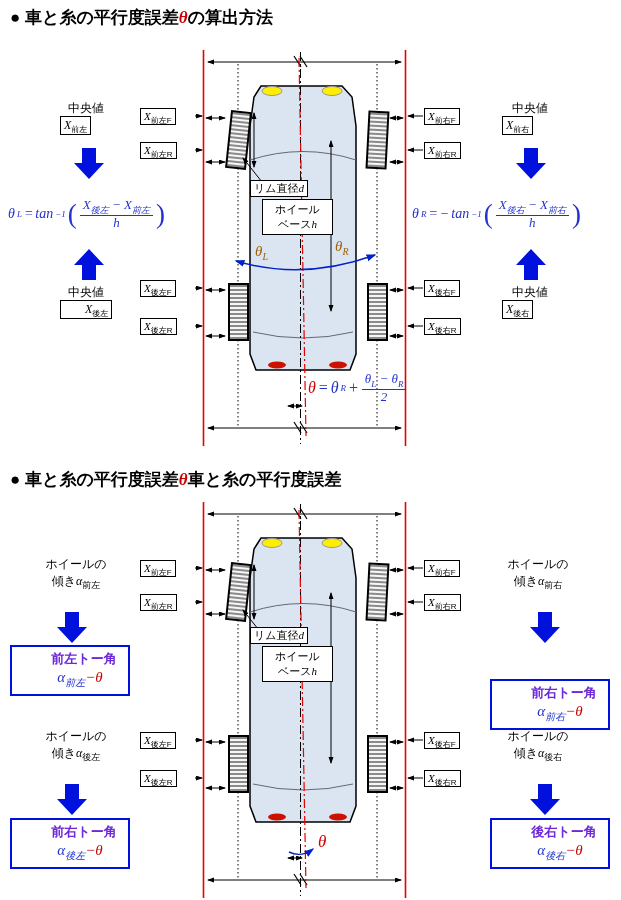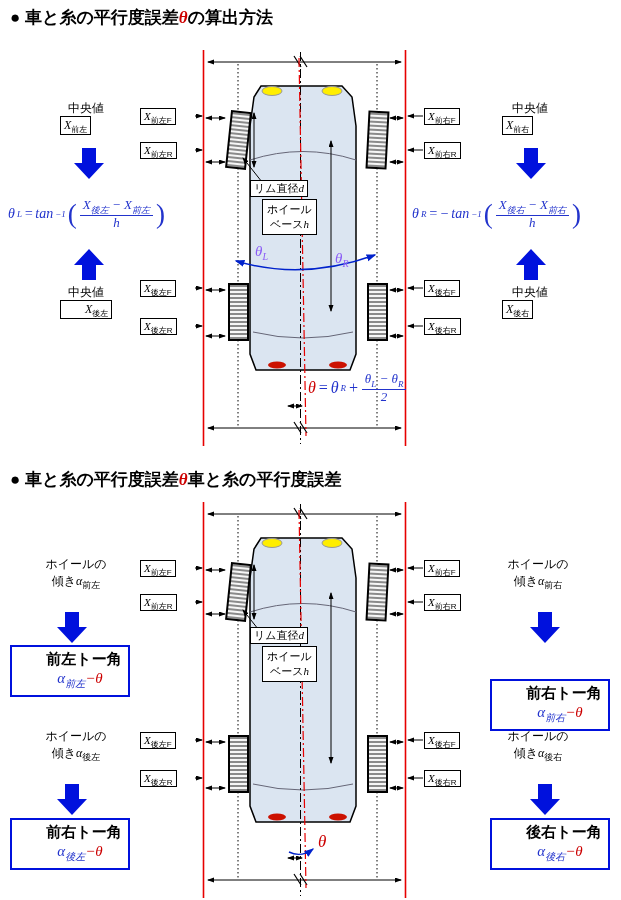--- a/index.html
+++ b/index.html
@@ -14,31 +14,31 @@
   .mbox sub{font-size:8px;}
   .mbox.big{font-size:12px;height:19px;line-height:17px;}
   .formula{position:absolute;color:#2233cc;font-family:"Liberation Serif",serif;font-style:italic;font-size:14px;display:flex;align-items:center;gap:2px;white-space:nowrap;z-index:2;}
   .formula sub{font-size:9px;}
   .formula sup{font-size:9px;}
   .frac{display:inline-flex;flex-direction:column;align-items:center;line-height:1.15;margin:0 1px;font-size:13px;}
   .frac .num{border-bottom:1.2px solid currentColor;padding:0 3px;}
   .paren{font-size:27px;font-weight:300;font-style:normal;line-height:1;}
   .red{color:#cc0000;}
   .flarge{font-size:16px;}
-  .angle-lbl{position:absolute;color:#8b5cf6;font-family:"Liberation Serif",serif;font-style:italic;font-size:15px;z-index:2;}
+  .angle-lbl{position:absolute;color:#a16207;font-family:"Liberation Serif",serif;font-style:italic;font-size:15px;z-index:2;}
   .angle-lbl sub{font-size:10px;}
   .tilt{position:absolute;font-size:12px;text-align:center;width:92px;line-height:1.4;z-index:2;}
   .tilt sub{font-size:9px;}
   .toebox{position:absolute;width:116px;border:2.2px solid #0011dd;background:#fff;text-align:center;padding:3px 0 4px;z-index:2;}
-  .toetitle{font-size:15px;font-weight:bold;color:#000000;margin-left:28px;}
+  .toetitle{font-size:13px;font-weight:bold;color:#6d28d9;margin-left:28px;}
   .toeval{font-size:15px;font-family:"Liberation Serif",serif;font-style:italic;color:#2233cc;margin-top:1px;margin-left:20px;}
   .toeval sub{font-size:10px;}
   .toeval .mtheta{color:#cc0000;}
   .theta-red{position:absolute;color:#cc0000;font-family:"Liberation Serif",serif;font-style:italic;font-size:17px;z-index:2;}
-  .wbox{position:absolute;background:#fff;border:1px solid #000;font-size:11px;line-height:1.35;padding:2px 4px;text-align:center;white-space:nowrap;z-index:2;}
+  .wbox{position:absolute;background:#fff;border:1px solid #000;font-size:11px;line-height:1.35;padding:2px 12px;text-align:center;white-space:nowrap;z-index:2;}
   
   .string{stroke:#e60000;stroke-width:1.6;}
   .dim{stroke:#000;stroke-width:1;}
   .tick{stroke:#000;stroke-width:1.2;fill:none;}
   .dot{stroke:#000;stroke-width:1;stroke-dasharray:1.5,2.5;}
   .carbody{fill:#dbe5f1;stroke:#000;stroke-width:1.5;}
   .thin{stroke:#667;stroke-width:1;fill:none;}
   .wheel{fill:url(#tread);stroke:#000;stroke-width:2;}
   .lead{stroke:#000;stroke-width:1;}
   .cdash{stroke:#000;stroke-width:1;stroke-dasharray:9,3,2,3;}
@@ -193,21 +193,21 @@
 <div class="mbox" style="left:424px;top:280px;"><span class="mi">X</span><sub>後右F</sub></div>
 <div class="mbox" style="left:424px;top:318px;"><span class="mi">X</span><sub>後右R</sub></div>
 
 <div class="mbox" style="left:250px;top:180px;"><span>リム直径</span><span class="mi">d</span></div>
 <div class="wbox" style="left:262px;top:199px;">
   <div>ホイール</div>
   <div><span>ベース</span><span class="mi">h</span></div>
 </div>
 
 <div class="angle-lbl" style="left:255px;top:243px;"><span>θ</span><sub>L</sub></div>
-<div class="angle-lbl" style="left:335px;top:250px;"><span>θ</span><sub>R</sub></div>
+<div class="angle-lbl" style="left:335px;top:238px;"><span>θ</span><sub>R</sub></div>
 
 <div class="formula flarge" style="left:308px;top:372px;">
   <span class="mi red">θ</span>
   <span>=</span>
   <span class="mi">θ</span>
       <sub>R</sub>
   <span>+</span>
   <span class="frac">
     <span class="num"><span class="mi">θ</span><sub>L</sub> <span>−</span> <span class="mi">θ</span><sub>R</sub></span>
     <span class="den">2</span>

